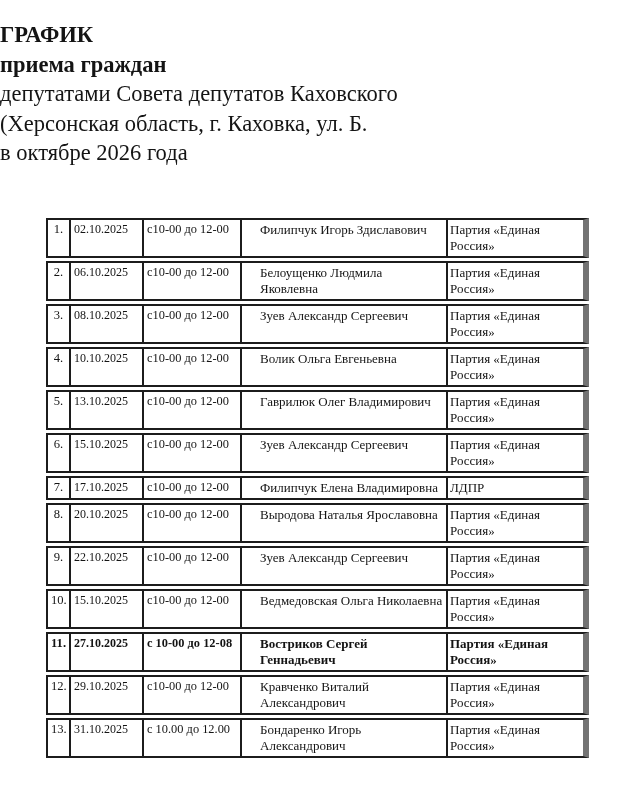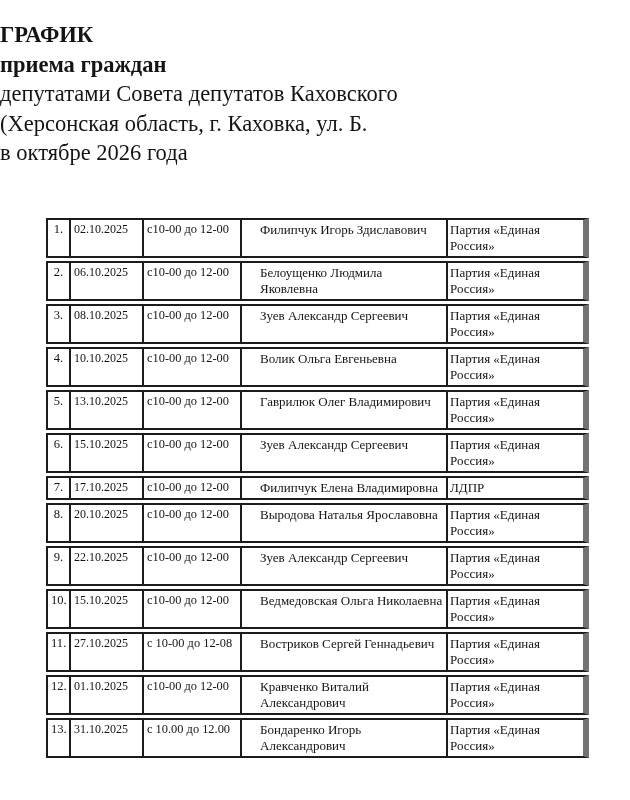--- a/index.html
+++ b/index.html
@@ -34,21 +34,21 @@
   td:last-child{border-right:6px solid #737373;}
   td.c-num{text-align:center;font-size:12.6px;}
   td.c-date{text-align:left;font-size:12px;}
   td.c-time{font-size:12.4px;}
   .main-rows td.c-time{white-space:nowrap;}
   .main-rows tr:nth-of-type(11) td.c-time{white-space:normal;text-align:justify;}
   td.c-name{padding-left:18px;margin-top:34px;}
   td.c-party{padding:2px 1px 2px 2px;}
   .main-rows tr td{height:21px;}
   .main-rows tr:nth-of-type(10) td{height:25px;}
-  .main-rows tr:nth-of-type(11) td{height:28px;}
+  .main-rows tr:nth-of-type(11) td{height:28px;font-weight:bold;}
   .main-rows tr:nth-of-type(12) td{height:26px;}
   .main-rows tr:nth-of-type(13) td{height:28px;}
 </style>
 </head>
 <body>
 
 <div class="page">
 
   <div class="doc-header">
     <div class="line bold">ГРАФИК</div>
@@ -159,21 +159,21 @@
         <tr>
           <td class="c-num">11.</td>
           <td class="c-date">27.10.2025</td>
           <td class="c-time">с 10-00 до 12-08</td>
           <td class="c-name">Востриков Сергей Геннадьевич</td>
           <td class="c-party">Партия «Единая Россия»</td>
         </tr>
 
         <tr>
           <td class="c-num">12.</td>
-          <td class="c-date">01.10.2025</td>
+          <td class="c-date">29.10.2025</td>
           <td class="c-time">с10-00 до 12-00</td>
           <td class="c-name">Кравченко Виталий Александрович</td>
           <td class="c-party">Партия «Единая Россия»</td>
         </tr>
 
         <tr>
           <td class="c-num">13.</td>
           <td class="c-date">31.10.2025</td>
           <td class="c-time">с 10.00 до 12.00</td>
           <td class="c-name">Бондаренко Игорь Александрович</td>

